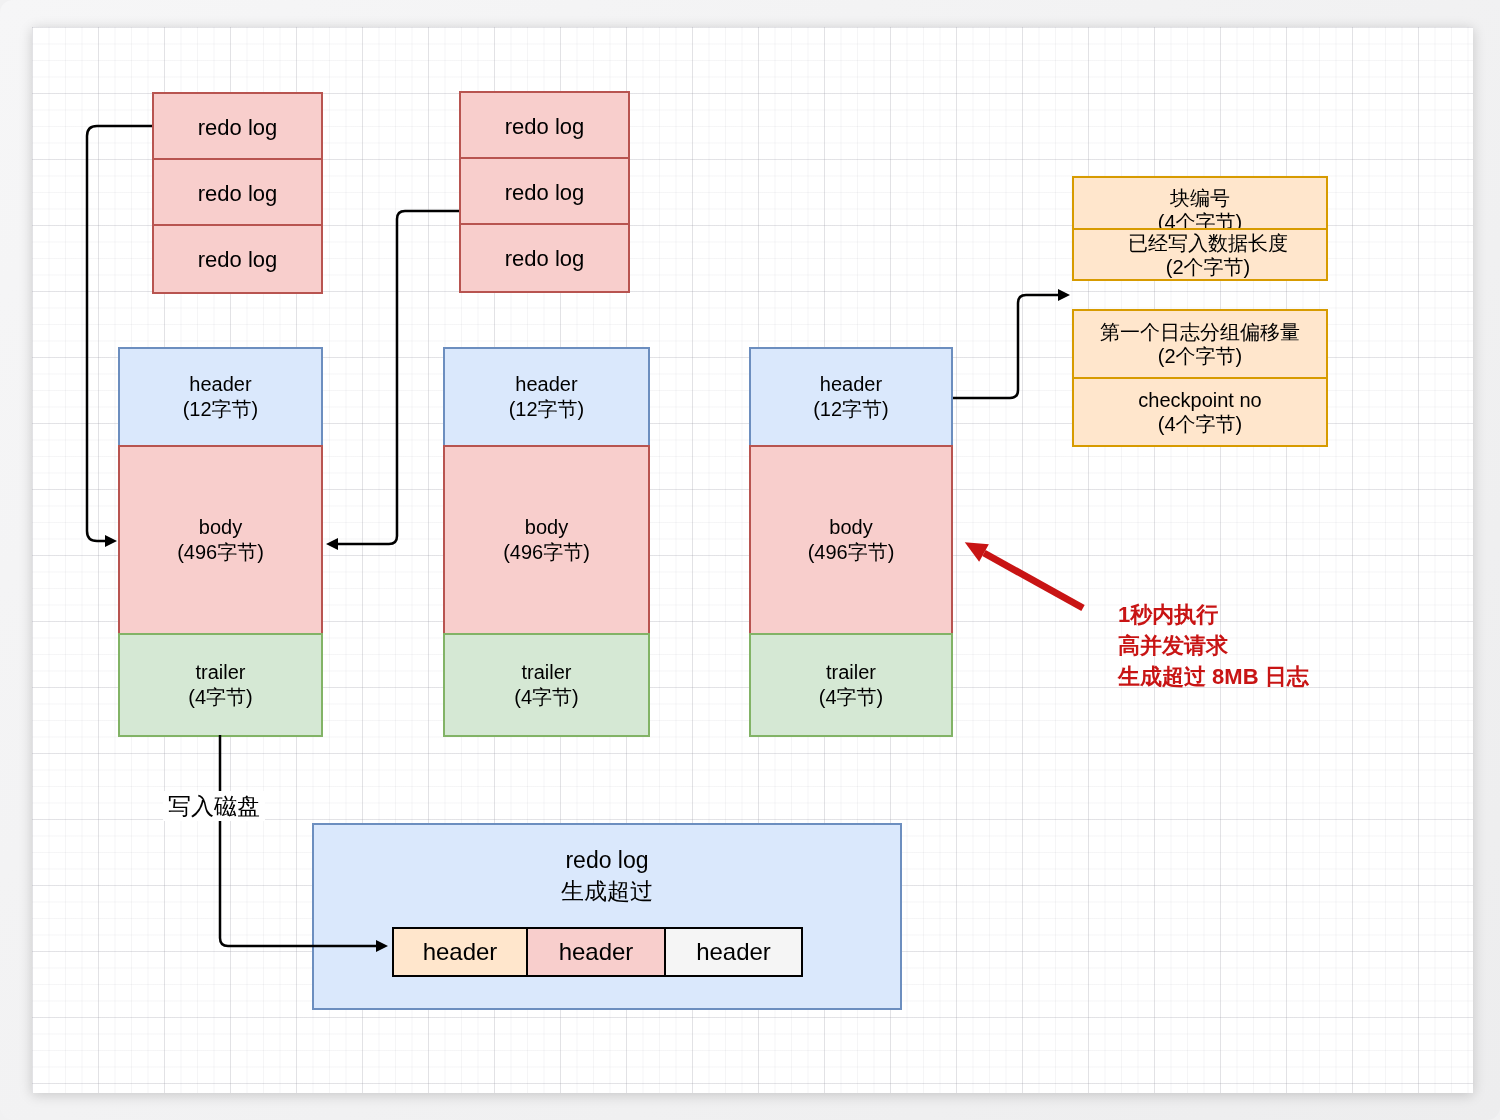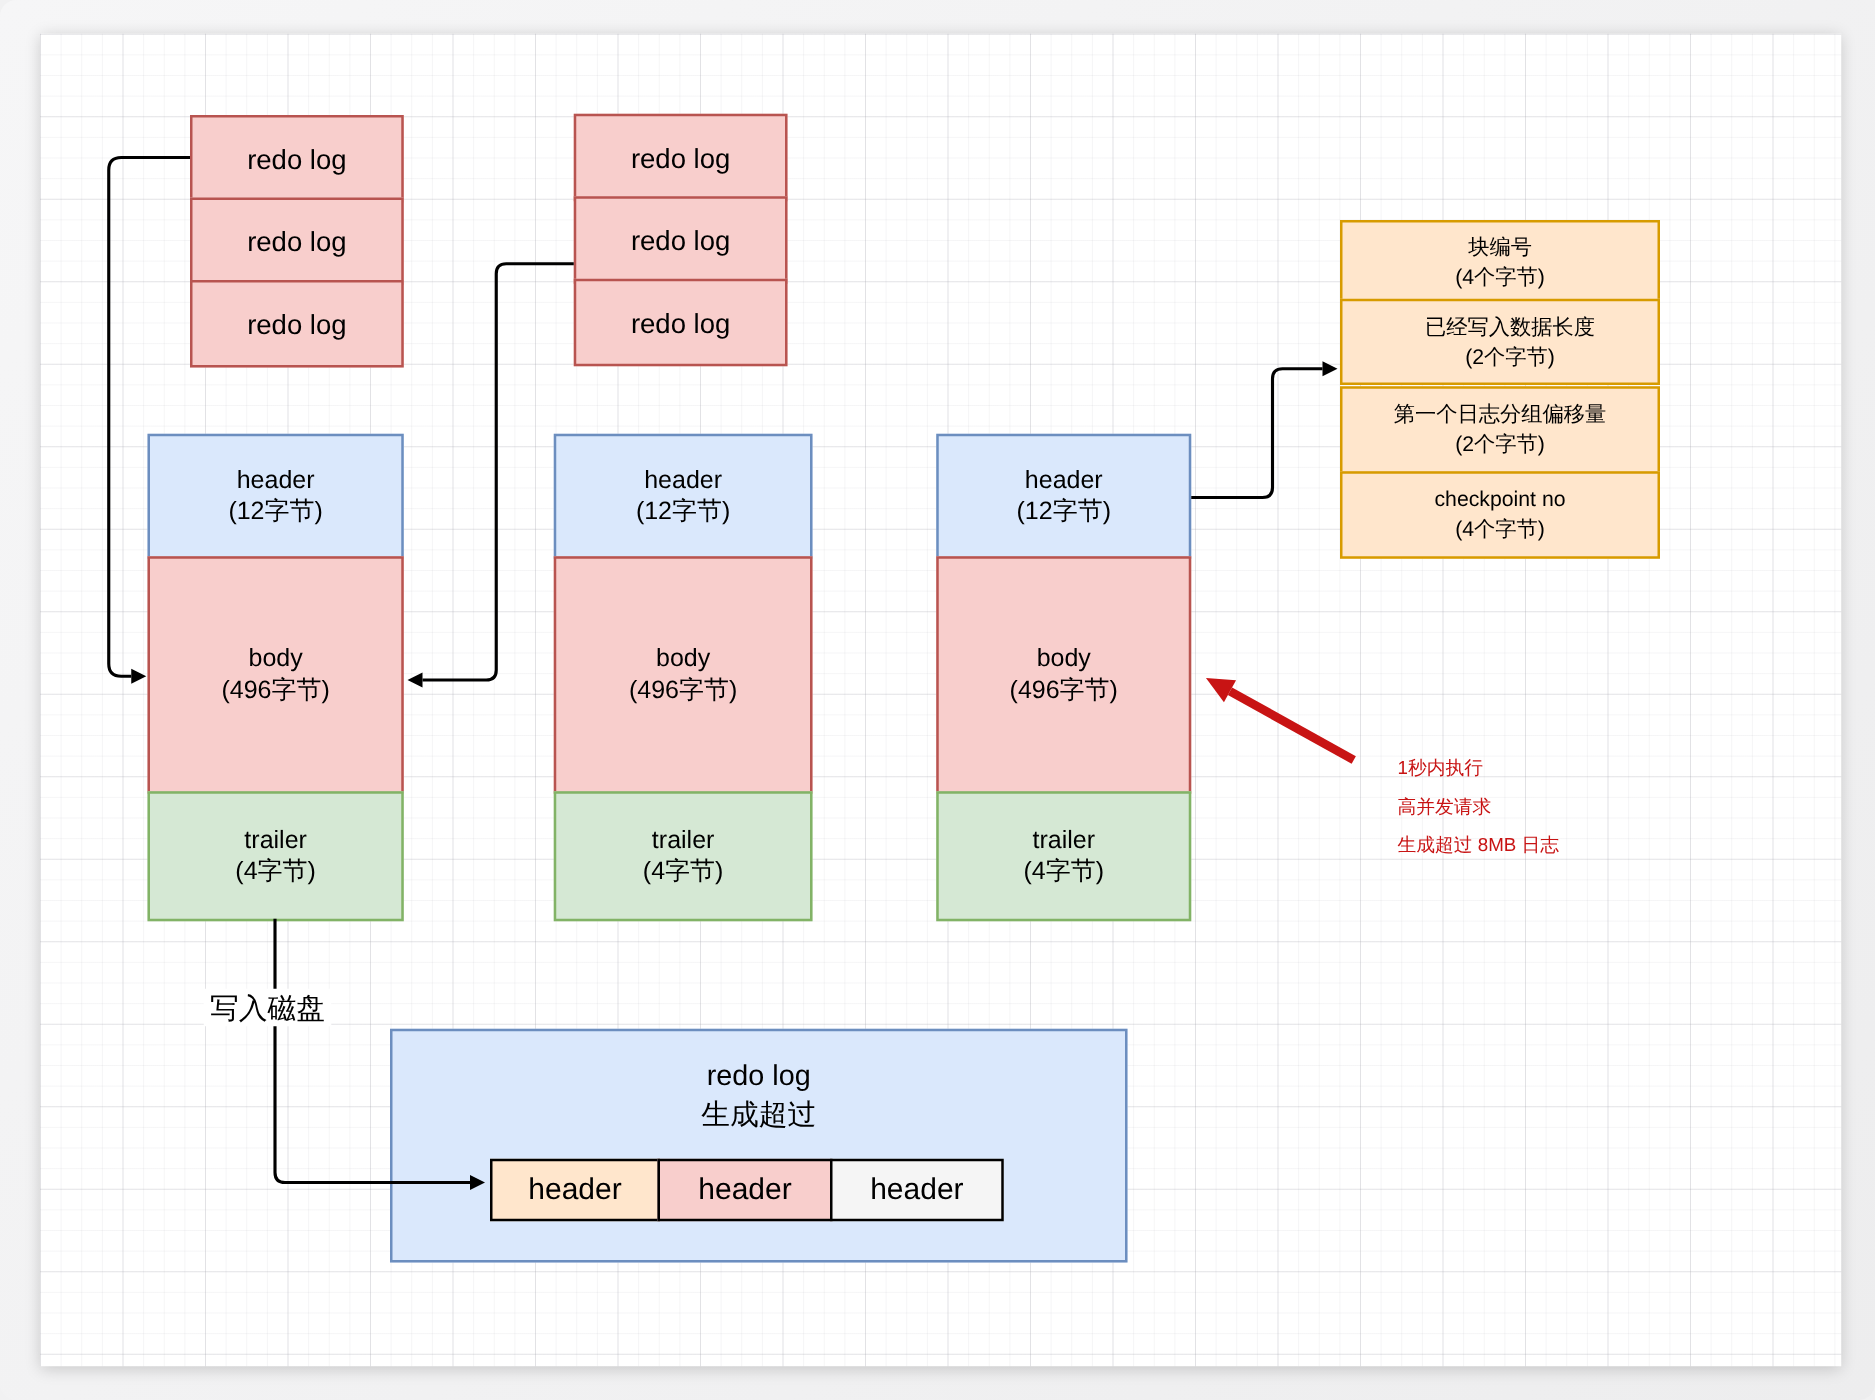--- a/index.html
+++ b/index.html
@@ -27,33 +27,33 @@
     display:flex; flex-direction:column; align-items:center; justify-content:center;
     text-align:center; line-height:25px; font-size:20px;
   }
   .pink   { background:#f8cecc; border-color:#b85450; }
   .blue   { background:#dae8fc; border-color:#6c8ebf; }
   .green  { background:#d5e8d4; border-color:#82b366; }
   .orange { background:#ffe6cc; border-color:#d79b00; }
   .gold   { background:#ffe6cc; border-color:#d6a04f; }
   .gray   { background:#f5f5f5; border-color:#666666; }
   .cell-lg { font-size:22px; }
-  .detail-row { font-size:17px; line-height:24px; }
+  .detail-row { font-size:20px; line-height:24px; }
   .file-box { position:absolute; box-sizing:border-box; border:2px solid #6c8ebf; background:#dae8fc; }
   .file-title { position:absolute; text-align:center; font-size:23px; line-height:31px; }
   .hcell { position:absolute; box-sizing:border-box; border:2px solid;
     display:flex; align-items:center; justify-content:center; font-size:24px; }
   .svg-layer { position:absolute; left:0; top:0; z-index:5; pointer-events:none; }
   .edge-label {
     position:absolute; z-index:6; background:#ffffff; padding:1px 5px;
     font-size:23px; line-height:28px; white-space:nowrap;text-align:right;
   }
   .annotation {
-    position:absolute; z-index:6; font-size:15px; line-height:31px;
-    font-weight:normal; color:#c81414; white-space:nowrap;
+    position:absolute; z-index:6; font-size:22px; line-height:31px;
+    font-weight:bold; color:#c81414; white-space:nowrap;
   }
 </style>
 </head>
 <body>
 
 <div class="page">
   <div class="canvas"></div>
 
   <div class="shape pink cell-lg" style="left:152px; top:92px;  width:171px; height:70px;">
     <div>redo log</div>
@@ -111,21 +111,21 @@
   </div>
   <div class="shape green" style="left:749px; top:633px; width:204px; height:104px;">
     <div>trailer</div>
     <div>(4字节)</div>
   </div>
 
   <div class="shape orange detail-row" style="left:1072px; top:176px; width:256px; height:68px;">
     <div>块编号</div>
     <div>(4个字节)</div>
   </div>
-  <div class="shape orange detail-row" style="left:1072px; top:239px; width:256px; height:69px;padding-left:16px;">
+  <div class="shape orange detail-row" style="left:1072px; top:228px; width:256px; height:53px;padding-left:16px;">
     <div>已经写入数据长度</div>
     <div>(2个字节)</div>
   </div>
   <div class="shape orange detail-row" style="left:1072px; top:309px; width:256px; height:70px;justify-content:center;">
     <div>第一个日志分组偏移量</div>
     <div>(2个字节)</div>
   </div>
   <div class="shape orange detail-row" style="left:1072px; top:377px; width:256px; height:70px;">
     <div>checkpoint no</div>
     <div>(4个字节)</div>

